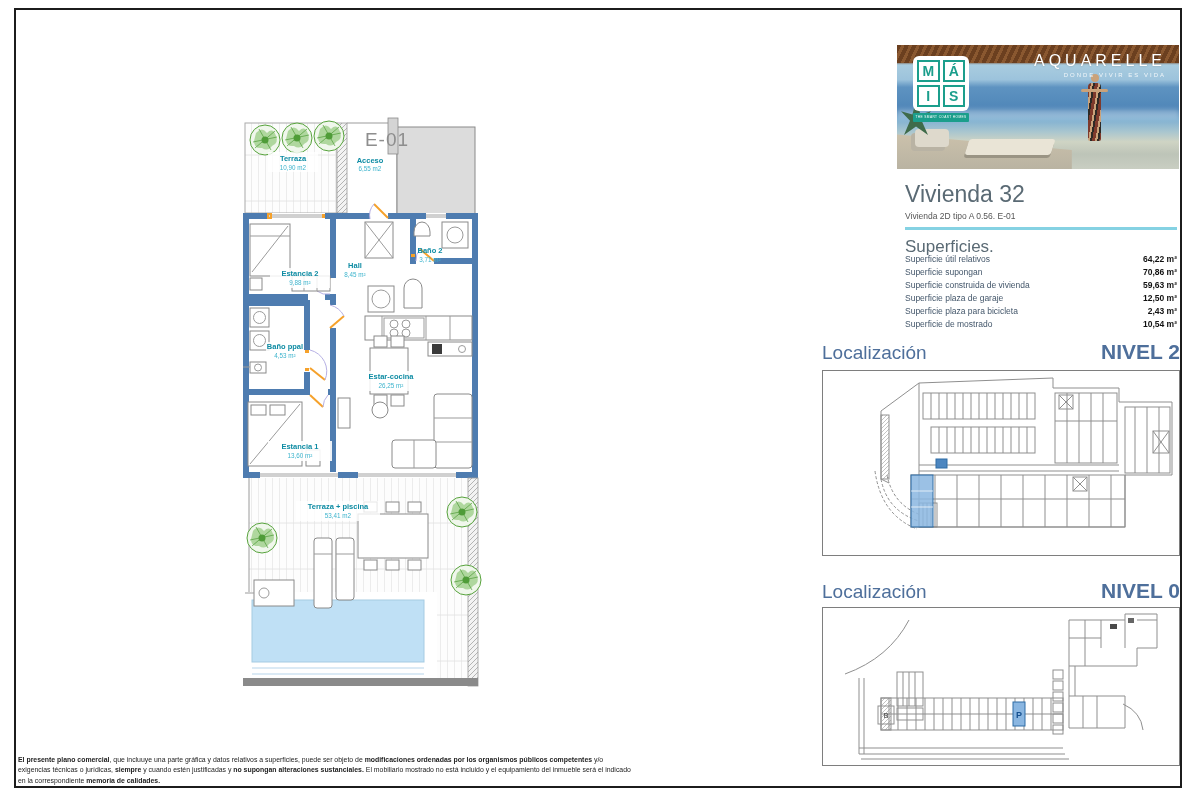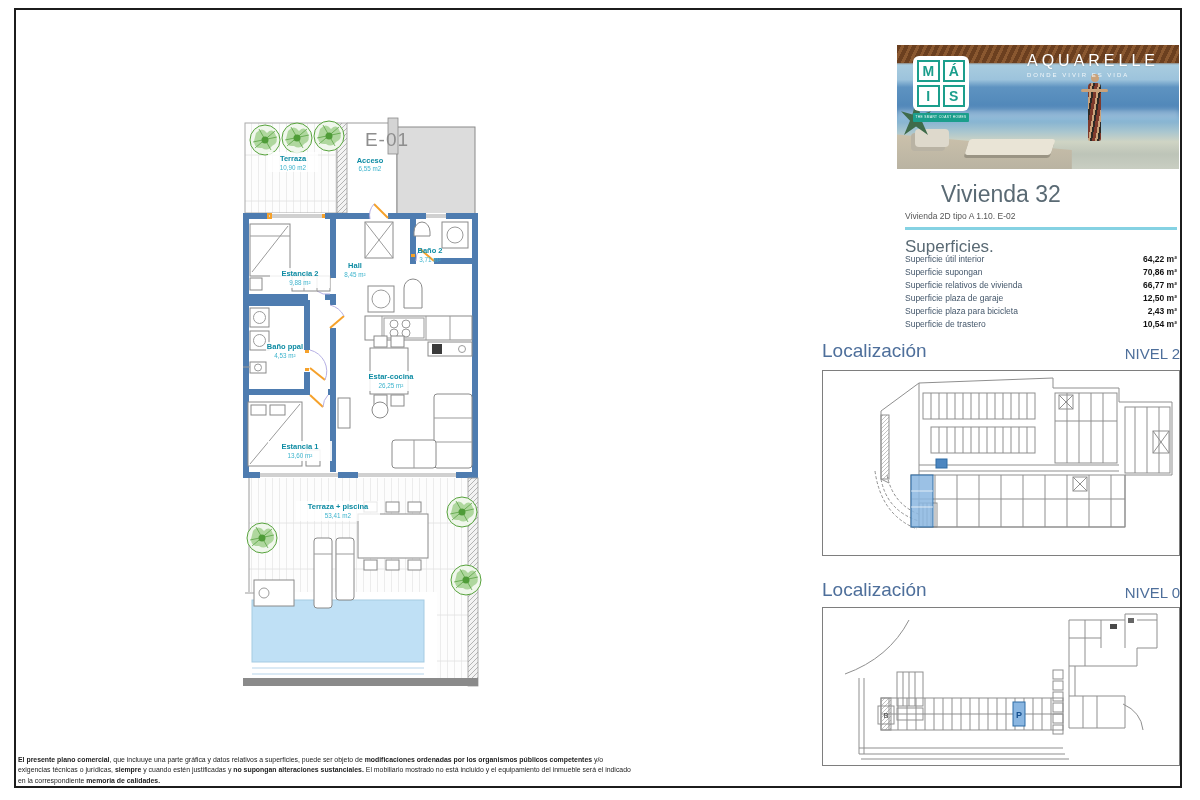--- a/index.html
+++ b/index.html
@@ -18,36 +18,36 @@
   #logo .pillow{position:absolute;left:18px;bottom:22px;width:34px;height:18px;background:#ded9cc;border-radius:4px;box-shadow:-4px 4px 0 #b9b3a4;}
   #logo .plant{position:absolute;left:4px;bottom:34px;width:30px;height:34px;background:#3f6b4a;clip-path:polygon(50% 0,65% 40%,100% 30%,70% 60%,90% 100%,50% 75%,10% 100%,30% 58%,0 30%,38% 40%);}
   #logo .woman{position:absolute;right:78px;top:38px;width:13px;height:58px;border-radius:4px 4px 2px 2px;
     background:repeating-linear-gradient(100deg,#7e3a2c 0 3px,#caa27a 3px 5px,#2e2a26 5px 7px);}
   #logo .woman:before{content:"";position:absolute;left:3px;top:-9px;width:8px;height:8px;border-radius:50%;background:#caa27a;}
   #logo .woman:after{content:"";position:absolute;left:-7px;top:6px;width:27px;height:3px;border-radius:2px;background:#caa27a;}
   #mais{position:absolute;left:16px;top:11px;width:56px;}
   #mais .box{background:#fff;border-radius:6px;padding:4px;display:grid;grid-template-columns:1fr 1fr;gap:3px;}
   #mais .cell{border:2px solid #1b9e8c;color:#1b9e8c;font-weight:bold;font-size:14px;line-height:18px;text-align:center;height:18px;}
   #mais .bar{margin-top:2px;background:#1b9e8c;color:#fff;font-size:3.2px;letter-spacing:.4px;text-align:center;line-height:9px;height:9px;border-radius:1px;}
-  #aqua{position:absolute;right:20px;top:7px;text-align:left;color:#fff;}
+  #aqua{position:absolute;right:13px;top:7px;text-align:right;color:#fff;}
   #aqua .name{font-size:16px;font-weight:400;letter-spacing:4px;text-shadow:0 0 2px rgba(0,0,0,.25);}
   #aqua .tag{font-size:6px;letter-spacing:2px;color:rgba(255,255,255,.85);margin-top:2px;}
 
-  #unit-title{position:absolute;left:905px;top:181px;font-size:23px;color:#5a6a74;margin-left:36px;}
+  #unit-title{position:absolute;left:905px;top:181px;font-size:23px;color:#5a6a74;}
   #unit-subtitle{position:absolute;left:905px;top:211px;font-size:8.5px;color:#555;}
   #divider{position:absolute;left:905px;top:227px;width:272px;height:3px;background:#85d2e3;}
   #sup-heading{position:absolute;left:905px;top:237px;font-size:17px;color:#5a6a74;}
   #sup-rows{position:absolute;left:905px;top:253px;width:272px;}
   .sup-row{display:flex;justify-content:space-between;font-size:8.5px;line-height:13px;}
   .sup-row .lbl{color:#43566a;}
   .sup-row .val{color:#111;font-weight:bold;}
 
   .loc-head{position:absolute;width:358px;display:flex;justify-content:space-between;align-items:flex-end;color:#4e6f9b;}
   .loc-head .h{font-size:19px;}
-  .loc-head .lvl{font-size:15px;}
+  .loc-head .lvl{font-size:21px;font-weight:bold;}
   #loc2-head{left:822px;top:340px;}
   #loc0-head{left:822px;top:579px;}
   .loc-box{position:absolute;left:822px;width:358px;border:1px solid #7e7e7e;background:#fff;box-sizing:border-box;}
   #loc2-box{top:370px;height:186px;}
   #loc0-box{top:607px;height:159px;}
 
   
   #plan{position:absolute;left:230px;top:110px;}
   .rn{font:bold 7.5px "Liberation Sans",sans-serif;fill:#0d8ba3;text-anchor:middle;}
   .ra{font:6.3px "Liberation Sans",sans-serif;fill:#3db4cd;text-anchor:middle;}
@@ -322,47 +322,47 @@
       </div>
       <div class="bar">THE SMART COAST HOMES</div>
     </div>
     <div id="aqua">
       <div class="name">AQUARELLE</div>
       <div class="tag">DONDE VIVIR ES VIDA</div>
     </div>
   </div>
 
   <div id="unit-title">Vivienda 32</div>
-  <div id="unit-subtitle">Vivienda 2D tipo A 1.10. E-02</div>
+  <div id="unit-subtitle">Vivienda 2D tipo A 0.56. E-01</div>
   <div id="divider"></div>
   <div id="sup-heading">Superficies.</div>
 
   <div id="sup-rows">
     <div class="sup-row">
-        <span class="lbl">Superficie útil interior</span>
+        <span class="lbl">Superficie útil relativos</span>
         <span class="val">64,22 m²</span>
       </div>
     <div class="sup-row">
         <span class="lbl">Superficie supongan</span>
         <span class="val">70,86 m²</span>
       </div>
     <div class="sup-row">
-        <span class="lbl">Superficie relativos de vivienda</span>
-        <span class="val">66,77 m²</span>
+        <span class="lbl">Superficie construida de vivienda</span>
+        <span class="val">59,63 m²</span>
       </div>
     <div class="sup-row">
         <span class="lbl">Superficie plaza de garaje</span>
         <span class="val">12,50 m²</span>
       </div>
     <div class="sup-row">
         <span class="lbl">Superficie plaza para bicicleta</span>
         <span class="val">2,43 m²</span>
       </div>
     <div class="sup-row">
-        <span class="lbl">Superficie de trastero</span>
+        <span class="lbl">Superficie de mostrado</span>
         <span class="val">10,54 m²</span>
       </div>
   </div>
 
   <div id="loc2-head" class="loc-head">
     <span class="h">Localización</span>
     <span class="lvl">NIVEL 2</span>
   </div>
   <div id="loc2-box" class="loc-box">
     <svg class="site" width="356" height="184" viewBox="0 0 356 184">

